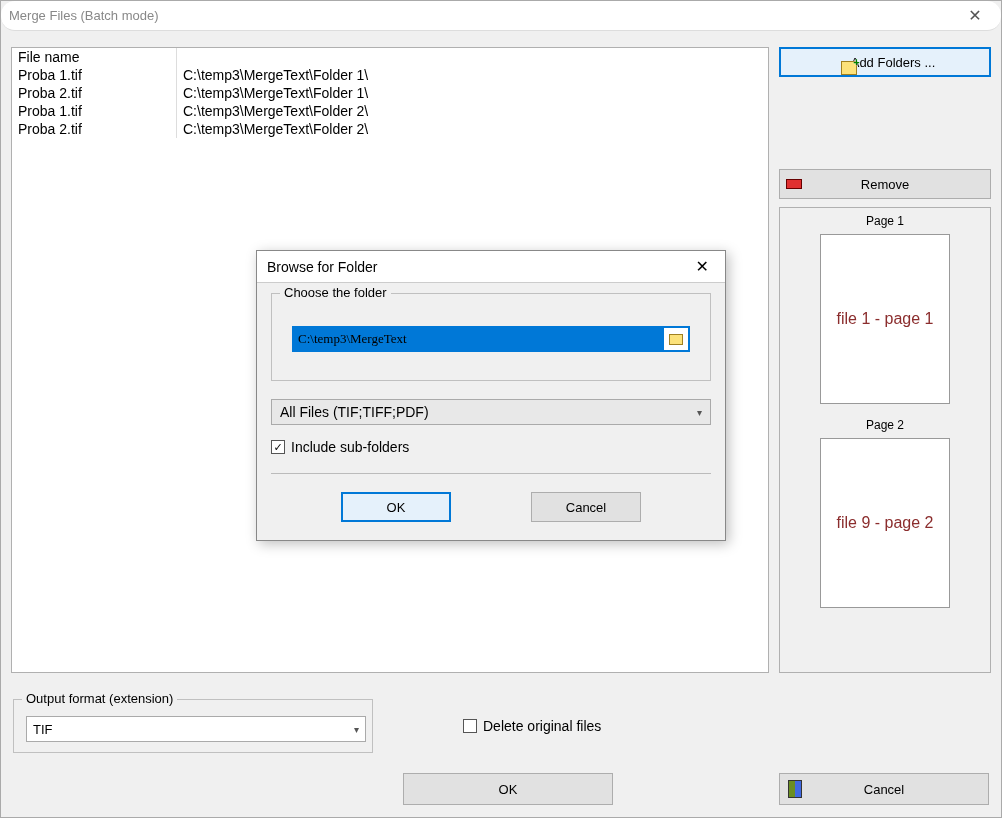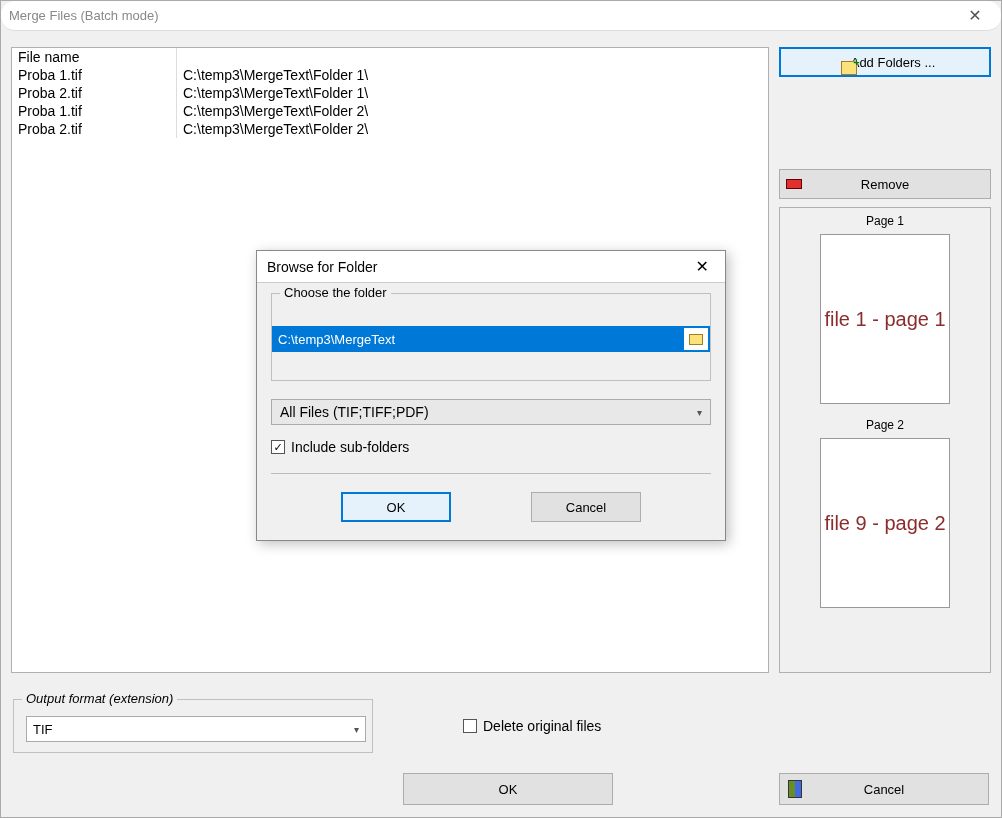--- a/index.html
+++ b/index.html
@@ -115,39 +115,38 @@
   .page-thumb .plabel { font-size: 12px; margin-bottom: 6px; text-align: center; }
   .page-thumb .pimg {
     width: 130px; height: 170px;
     background: #fff;
     border: 1px solid #999;
     margin: 0 auto;
     display: flex;
     align-items: center;
     justify-content: center;
     color: #8b2d2d;
-    font-size: 20px;
+    font-size: 16px;
   }
   .bottom-area {
     padding: 10px 12px 12px;
   }
   .output-group {
     border: 1px solid #c0c0c0;
     padding: 16px 12px 10px;
     position: relative;
     width: 360px;
     display: inline-block;
   }
   .output-group .legend {
     position: absolute;
     top: -9px; left: 8px;
     background: #f0f0f0;
     padding: 0 4px;
     font-size: 13px;
-    font-style: italic;
   }
   .select {
     width: 340px;
     height: 26px;
     background: #fff;
     border: 1px solid #aaa;
     display: flex;
     align-items: center;
     justify-content: space-between;
     padding: 0 6px;
@@ -211,45 +210,45 @@
     align-items: center;
     padding: 6px 10px;
     font-size: 14px;
     border-bottom: 1px solid #ccc;
     background: #fff;
   }
   .bd-close { font-size: 16px; cursor: pointer; padding: 0 6px; }
   .bd-body { padding: 10px 14px; }
   .bd-group {
     border: 1px solid #c0c0c0;
-    padding: 32px 0 28px;
+    padding: 32px 20px 28px;
     position: relative;
     margin-bottom: 18px;
   }
   .bd-group .legend {
     position: absolute;
     top: -9px; left: 8px;
     background: #f0f0f0;
     padding: 0 4px;
     font-size: 13px;
   }
   .path-row {
     display: flex;
     border: 2px solid #0078d7;
     background: #fff;
     height: 26px;
   }
   .path-input {
     flex: 1;
     background: #0078d7;
-    color: #ffffff;
+    color: #000000;
     padding: 2px 4px;
     border: none;
     font-size: 13px;
-    font-family: Liberation Sans, sans-serif;
+    font-family: Liberation Serif, serif;
     outline: none;
   }
   .path-browse {
     width: 24px;
     display: flex;
     align-items: center;
     justify-content: center;
     background: #fff;
     cursor: pointer;
   }

